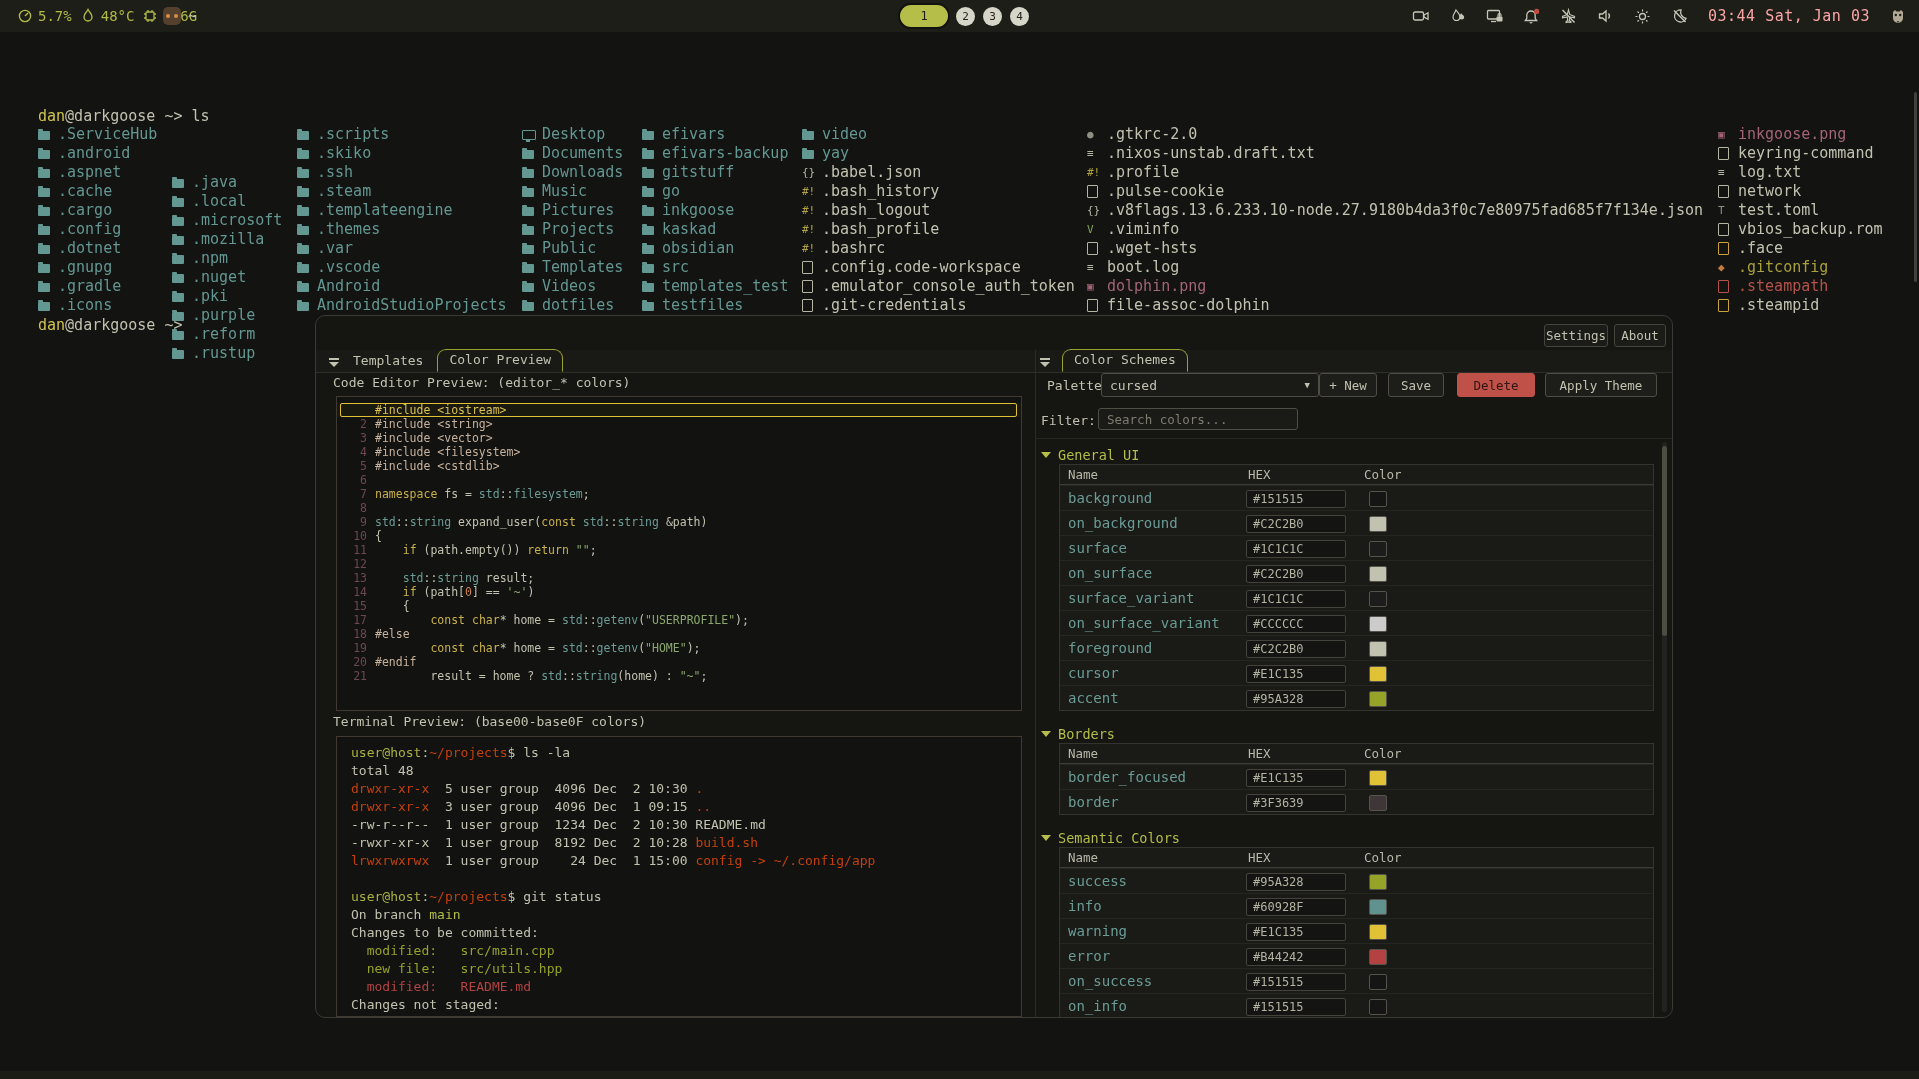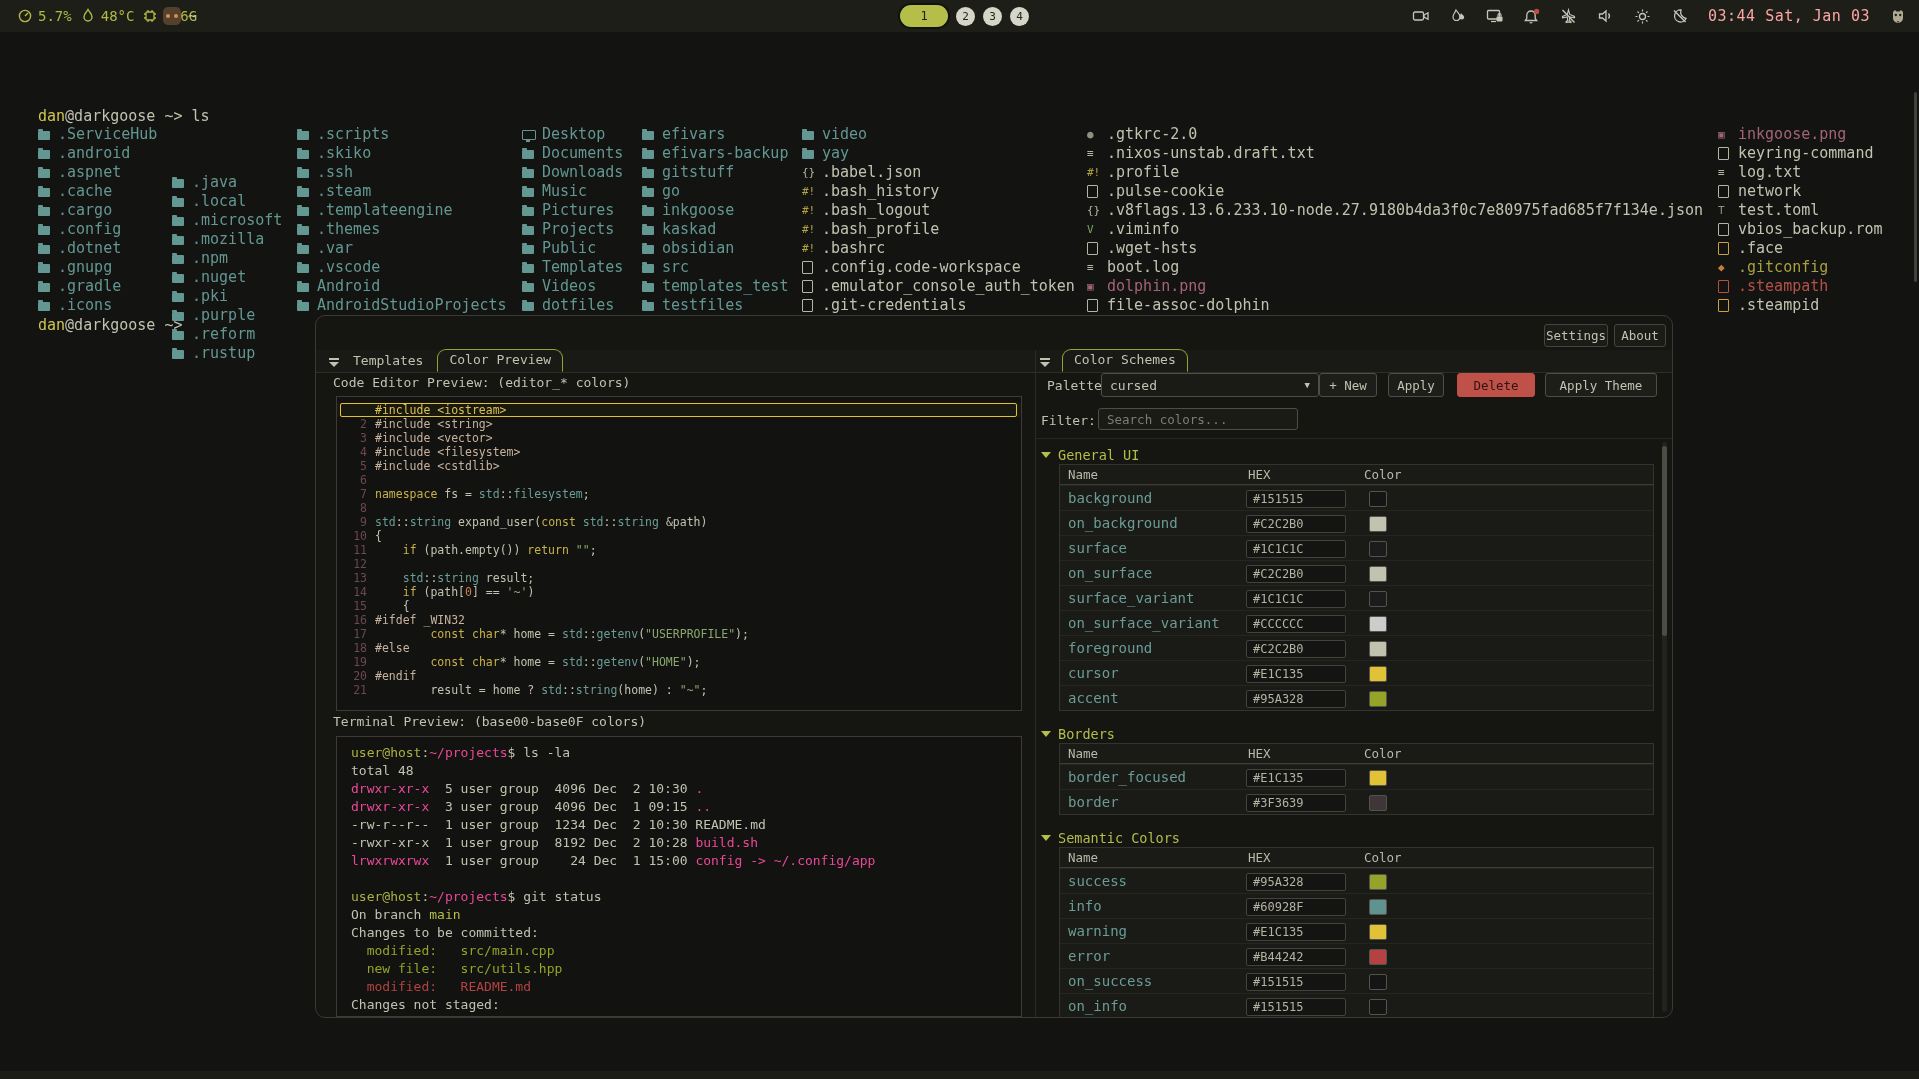--- a/index.html
+++ b/index.html
@@ -70,21 +70,21 @@
   #codebox{top:80px;height:313px;}
   #termbox{top:420px;height:279px;}
 
   .cline{position:relative;height:14px;line-height:14px;font-size:11.5px;}
   .cline .lnum{position:absolute;left:4px;width:26px;text-align:right;color:#6e4850;}
   .cline .lcode{position:absolute;left:38px;white-space:pre;}
   .cline.hl{background:#1a1910;}
   .cline.hl::before{content:"";position:absolute;left:3px;right:4px;top:0;bottom:0;border:1px solid #E1C135;border-radius:2px;}
   #code-lines{position:absolute;left:0;top:6px;right:0;}
   .t-fg{color:#c2c2b0}.t-kw{color:#c9b14a}.t-ty{color:#6b9c96}.t-st{color:#8aa86e}.t-pp{color:#c7b29e}
-  .t-num{color:#c9824f}.t-cur{color:#d9c050}.t-user{color:#a9b242}.t-path{color:#ec4899}
+  .t-num{color:#c9824f}.t-cur{color:#d9c050}.t-user{color:#a9b242}.t-path{color:#c2410c}
   .t-green{color:#95a328}.t-red{color:#b44242}.t-olive{color:#b4be48}
 
   #term-lines{position:absolute;left:0;top:7px;right:0;}
   .tline{height:18px;line-height:18px;padding-left:14px;white-space:pre;font-size:13px;color:#c2c2b0;}
 
   
   .rp-label{position:absolute;color:#c2c2b0;font-size:13px;}
   #palette-label{left:731px;top:62px;}
   #palette-select{position:absolute;left:785px;top:57px;width:200px;height:22px;background:#1a1a17;border:1px solid #504d44;
     border-radius:3px;color:#c2c2b0;font-size:13px;display:flex;align-items:center;justify-content:space-between;padding:0 8px;}
@@ -409,24 +409,20 @@
           </div>
           <div class="cline">
             <span class="lnum">14</span>
             <span class="lcode"><span class="t-fg">    </span><span class="t-kw">if</span><span class="t-fg"> (path[</span><span class="t-num">0</span><span class="t-fg">] == </span><span class="t-st">'~'</span><span class="t-fg">)</span></span>
           </div>
           <div class="cline">
             <span class="lnum">15</span>
             <span class="lcode"><span class="t-fg">    {</span></span>
           </div>
           <div class="cline">
-            <span class="lnum">16</span>
-            <span class="lcode"><span class="t-pp">#ifdef _WIN32</span></span>
-          </div>
-          <div class="cline">
             <span class="lnum">17</span>
             <span class="lcode"><span class="t-fg">        </span><span class="t-kw">const</span><span class="t-fg"> </span><span class="t-kw">char</span><span class="t-fg">* home = </span><span class="t-ty">std</span><span class="t-fg">::</span><span class="t-ty">getenv</span><span class="t-fg">(</span><span class="t-st">"USERPROFILE"</span><span class="t-fg">);</span></span>
           </div>
           <div class="cline">
             <span class="lnum">18</span>
             <span class="lcode"><span class="t-pp">#else</span></span>
           </div>
           <div class="cline">
             <span class="lnum">19</span>
             <span class="lcode"><span class="t-fg">        </span><span class="t-kw">const</span><span class="t-fg"> </span><span class="t-kw">char</span><span class="t-fg">* home = </span><span class="t-ty">std</span><span class="t-fg">::</span><span class="t-ty">getenv</span><span class="t-fg">(</span><span class="t-st">"HOME"</span><span class="t-fg">);</span></span>
@@ -461,21 +457,21 @@
           <div class="tline"><span class="t-fg">Changes not staged:</span></div>
         </div>
     </div>
 
     <div class="rp-label" id="palette-label">Palette:</div>
     <div id="palette-select">
       <span>cursed</span>
       <span class="caret">▼</span>
     </div>
     <div class="rp-btn" id="btn-new">+ New</div>
-    <div class="rp-btn" id="btn-save">Apply</div>
+    <div class="rp-btn" id="btn-save">Save</div>
     <div class="rp-btn" id="btn-delete">Delete</div>
     <div class="rp-btn" id="btn-apply">Apply Theme</div>
     <div class="rp-label" id="filter-label">Filter:</div>
     <input id="filter-input" placeholder="Search colors..." style="">
     <div id="rp-sep"></div>
     <div id="sections">
         <div class="sec-head">
           <span class="sec-tri"></span>
           <span class="sec-title">General UI</span>
         </div>

